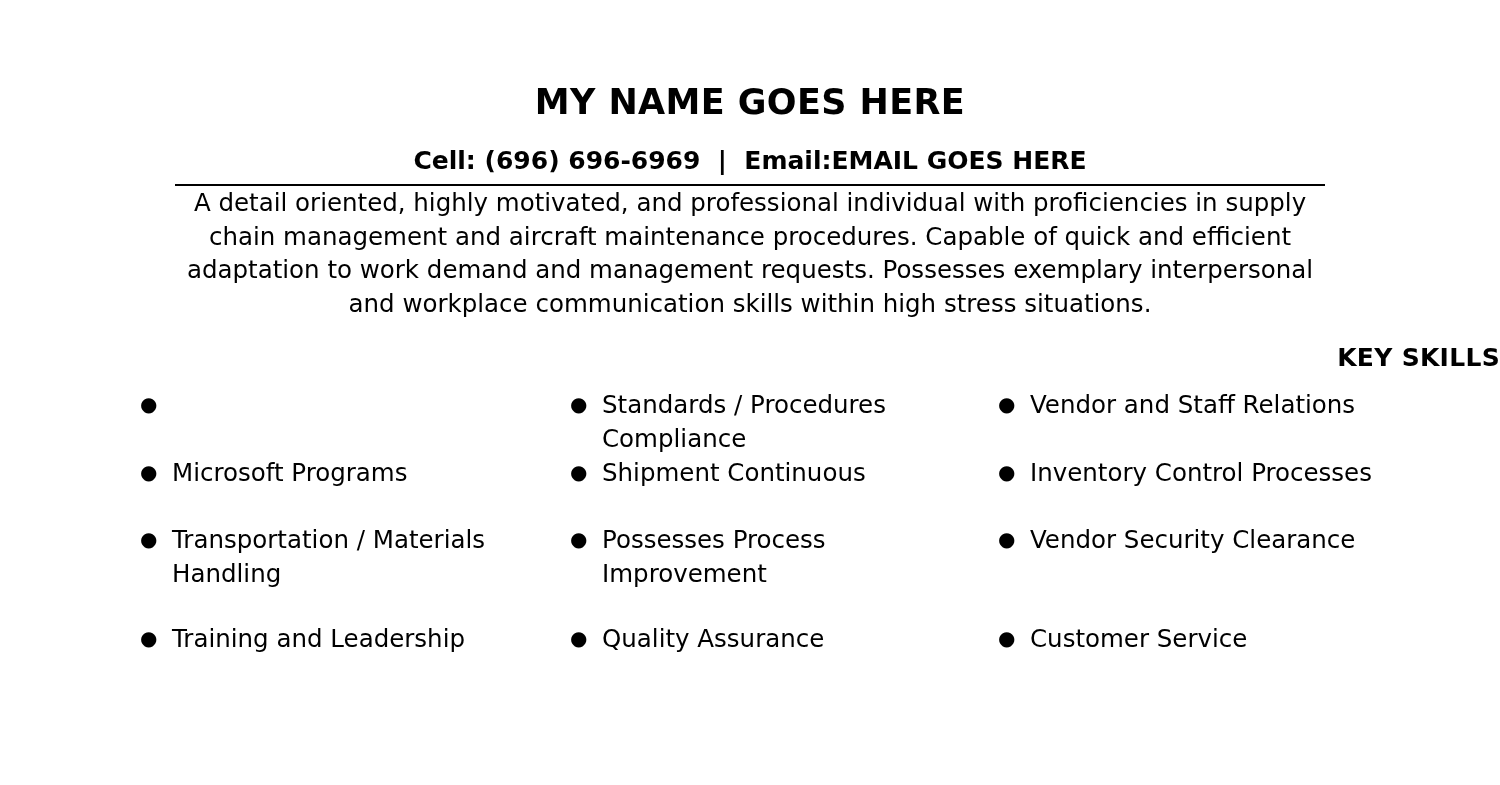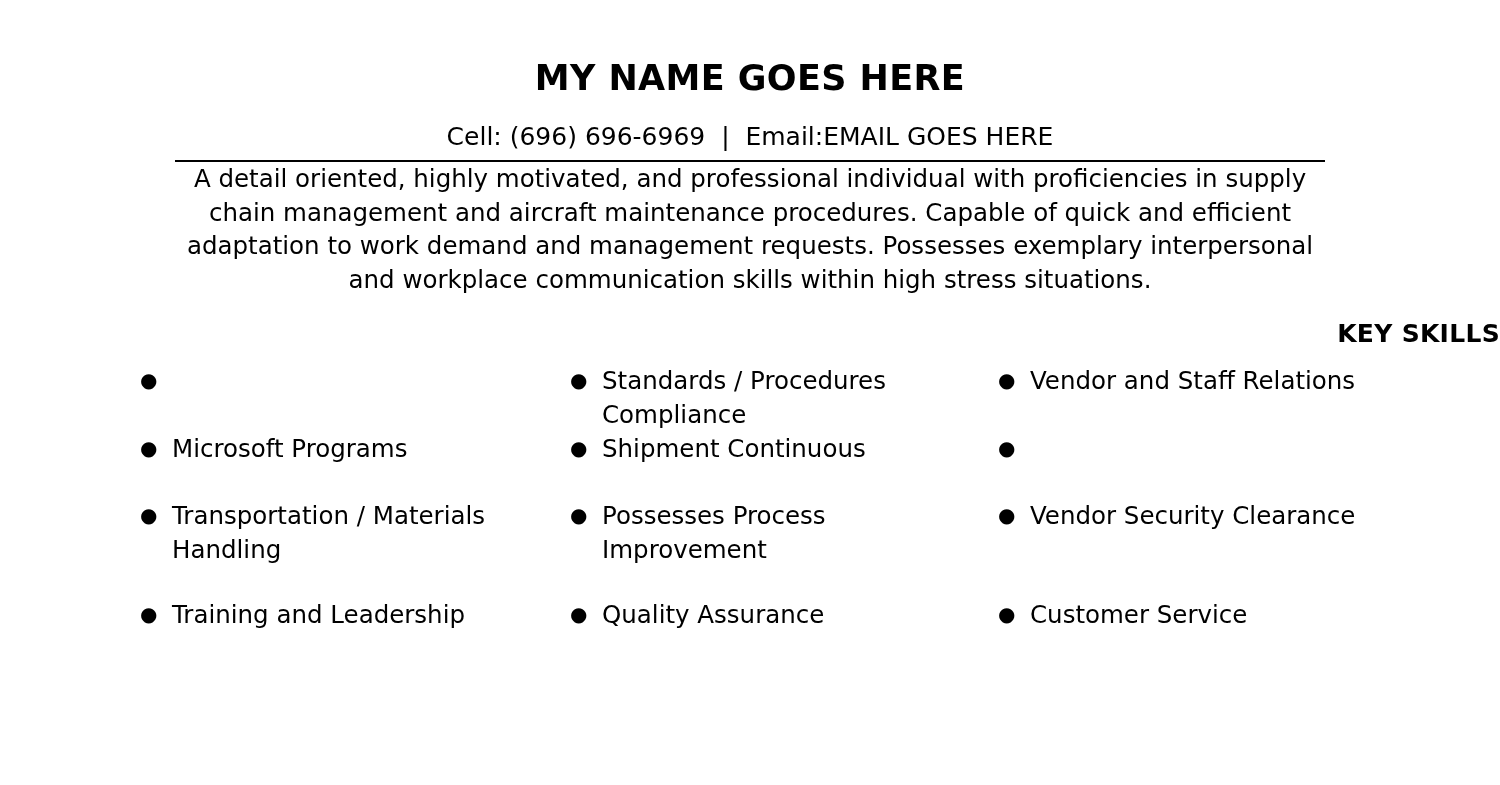--- a/index.html
+++ b/index.html
@@ -17,33 +17,33 @@
   }
   .page {
     position: relative;
     width: 1500px;
     height: 785px;
     box-sizing: border-box;
   }
 
   
   .header {
-    padding-top: 60px;
+    padding-top: 84px;
     text-align: center;
   }
   .name-title {
     font-size: 35px;
     font-weight: bold;
     letter-spacing: 0.4px;
     line-height: 1.05;
     margin: 0;
   }
   .contact-line {
     font-size: 25px;
-    font-weight: normal;
+    font-weight: bold;
     line-height: 1.1;
     margin: 0;
     padding-top: 26px;
     white-space: pre;
   }
   .rule {
     width: 1150px;
     height: 0;
     border: 0;
     border-top: 2px solid #000000;
@@ -169,20 +169,21 @@
     </div>
 
     <div class="skills-col col-3">
       <div class="skill-row">
         <div class="skill-item">
           <span class="bullet">●</span>
           <span class="label">Vendor and Staff Relations</span>
         </div>
         <div class="skill-item">
           <span class="bullet">●</span>
+          <span class="label">Inventory Control Processes</span>
         </div>
         <div class="skill-item">
           <span class="bullet">●</span>
           <span class="label">Vendor Security Clearance</span>
         </div>
         <div class="skill-item">
           <span class="bullet">●</span>
           <span class="label">Customer Service</span>
         </div>
       </div>

